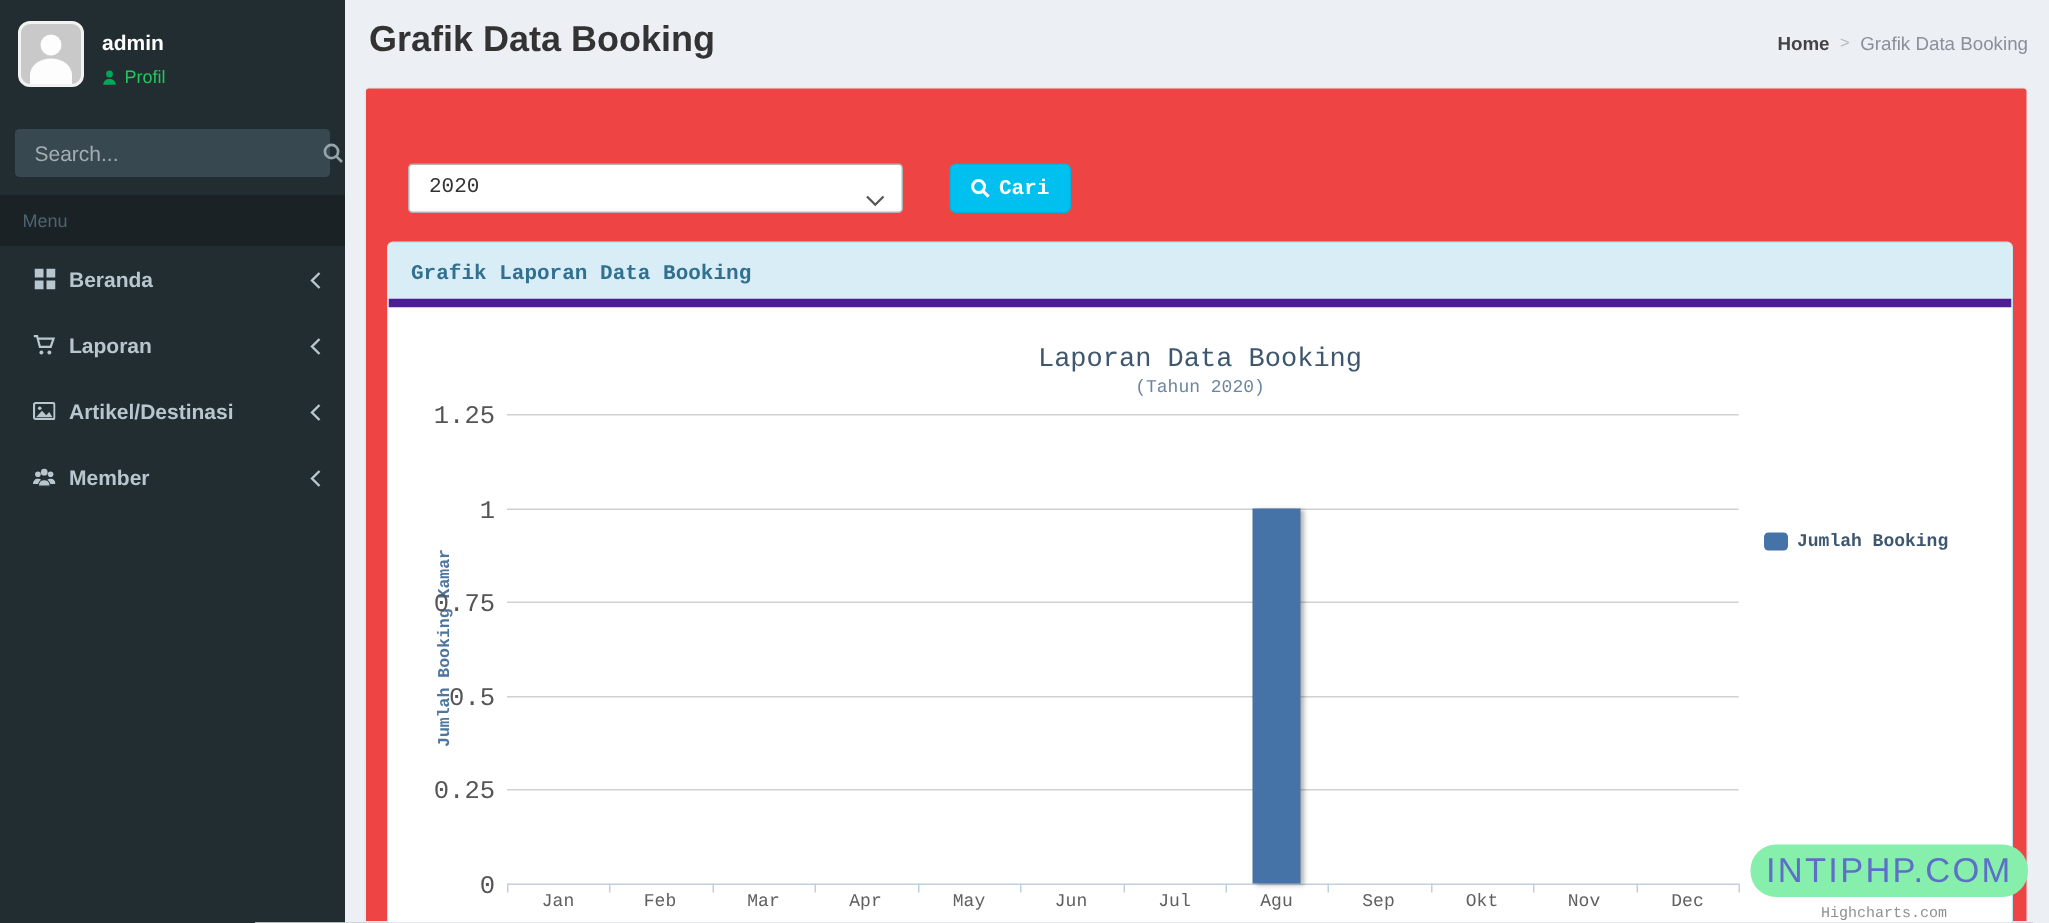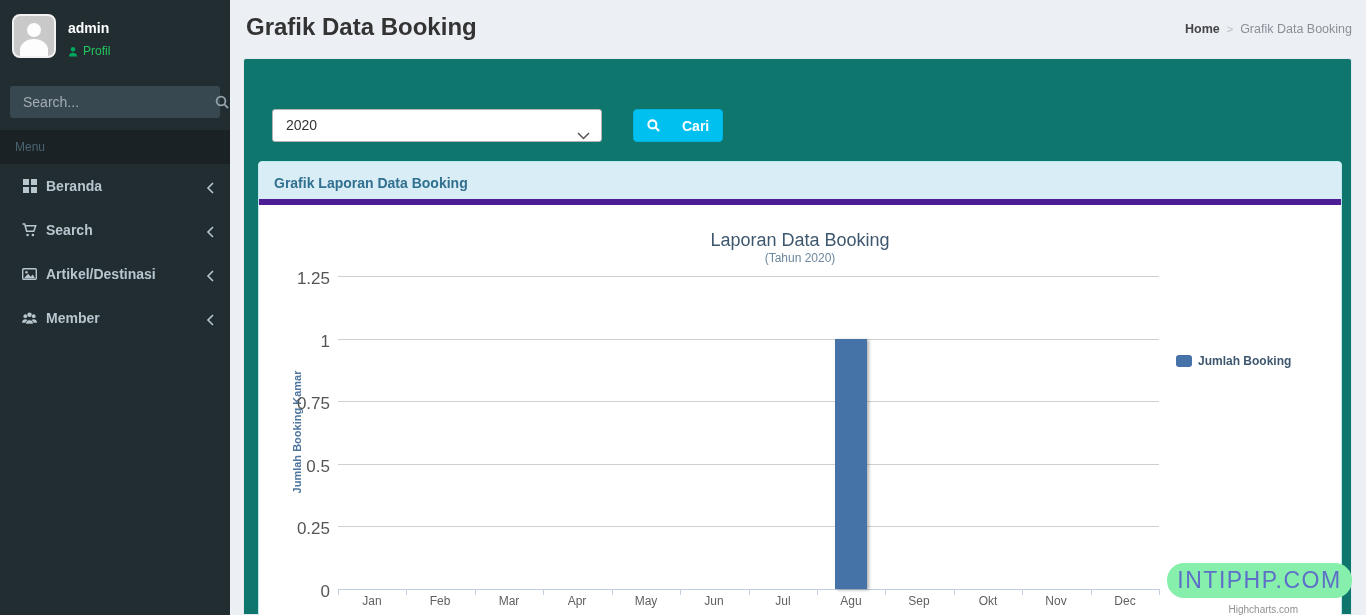--- a/index.html
+++ b/index.html
@@ -26,25 +26,25 @@
   .menu-item .mi-chevron { position:absolute; right:15px; top:16px; }
 
   
   .main { position:absolute; left:230px; top:0; right:0; bottom:0; background:#ecf0f5; }
   .page-title { position:absolute; left:16px; top:13px; font-size:24px; font-weight:600; color:#333; }
   .breadcrumb { position:absolute; right:14px; top:22px; font-size:12.5px; display:flex; align-items:center; gap:7px; }
   .breadcrumb .bc-home { color:#444; font-weight:700; text-decoration:none; cursor:pointer; }
   .breadcrumb .bc-sep { color:#b4bac2; font-size:11px; }
   .breadcrumb .bc-current { color:#8a8f98; }
 
-  .white-box { position:absolute; left:13px; top:58px; width:1109px; height:557px; background:#0f766e; border:1px solid #e4e9ef; border-radius:3px 3px 0 0; }
+  .white-box { position:absolute; left:13px; top:58px; width:1109px; height:557px; background:#ef4444; border:1px solid #e4e9ef; border-radius:3px 3px 0 0;font-family:Liberation Mono, monospace; }
   .filter-row { position:absolute; left:28px; top:50px; display:flex; align-items:center; }
   .year-select { position:relative; width:330px; height:33px; border:1px solid #b3b3b3; border-radius:3px; background:#fff; font-size:14px; color:#333; line-height:31px; padding-left:13px; cursor:pointer; }
   .year-select .sel-chevron { position:absolute; right:11px; top:10px; }
-  .btn-cari { margin-left:31px; height:33px; padding:0 13px; background:#00c0ef; border:1px solid #00b2de; border-radius:4px; color:#fff; font-size:14px; font-weight:700; display:flex; align-items:center; gap:22px; cursor:pointer; font-family:inherit; }
+  .btn-cari { margin-left:31px; height:33px; padding:0 13px; background:#00c0ef; border:1px solid #00b2de; border-radius:4px; color:#fff; font-size:14px; font-weight:700; display:flex; align-items:center; gap:6px; cursor:pointer; font-family:inherit; }
 
   .panel { position:absolute; left:14px; top:102px; width:1084px; height:470px; border:1px solid #bce8f1; border-radius:4px; background:#fff; }
   .panel-heading { height:43px; background:#d9edf7; border-bottom:6px solid #4c1d95; border-radius:3px 3px 0 0; color:#31708f; font-size:14px; font-weight:600; line-height:43px; padding-left:15px; }
   .panel-body { position:absolute; left:0; top:44px; right:0; bottom:0; background:#fff; }
 
   
   .chart { position:absolute; left:0; top:0; width:1082px; height:412px; }
   .chart-title { position:absolute; left:0; top:24px; width:100%; text-align:center; font-size:18px; color:#3E576F; }
   .chart-subtitle { position:absolute; left:0; top:45px; width:100%; text-align:center; font-size:12px; color:#6D869F; }
   .y-axis-title { position:absolute; left:38px; top:226px; transform:translate(-50%,-50%) rotate(-90deg); white-space:nowrap; font-size:11px; font-weight:700; color:#4d759e; }
@@ -117,21 +117,21 @@
         </span>
       </div>
       <div class="menu-item">
         <span class="mi-icon">
           <svg width="15" height="14" viewBox="0 0 15 14" fill="none" stroke="#b8c7ce" stroke-width="1.5">
               <path d="M0.5 1h2.2l1.9 7.3h7.2l1.9-5.6H3.6"></path>
               <circle cx="5.6" cy="12" r="1.3" fill="#b8c7ce" stroke="none"></circle>
               <circle cx="10.9" cy="12" r="1.3" fill="#b8c7ce" stroke="none"></circle>
             </svg>
         </span>
-        <span class="mi-label">Search</span>
+        <span class="mi-label">Laporan</span>
         <span class="mi-chevron">
           <svg width="9" height="12" viewBox="0 0 9 12" fill="none" stroke="#b8c7ce" stroke-width="1.6">
               <polyline points="7,1 2,6 7,11"></polyline>
             </svg>
         </span>
       </div>
       <div class="menu-item">
         <span class="mi-icon">
           <svg width="15" height="14" viewBox="0 0 15 14" fill="none">
               <rect x="0.7" y="1.7" width="13.6" height="10.6" rx="1" stroke="#b8c7ce" stroke-width="1.4"></rect>

